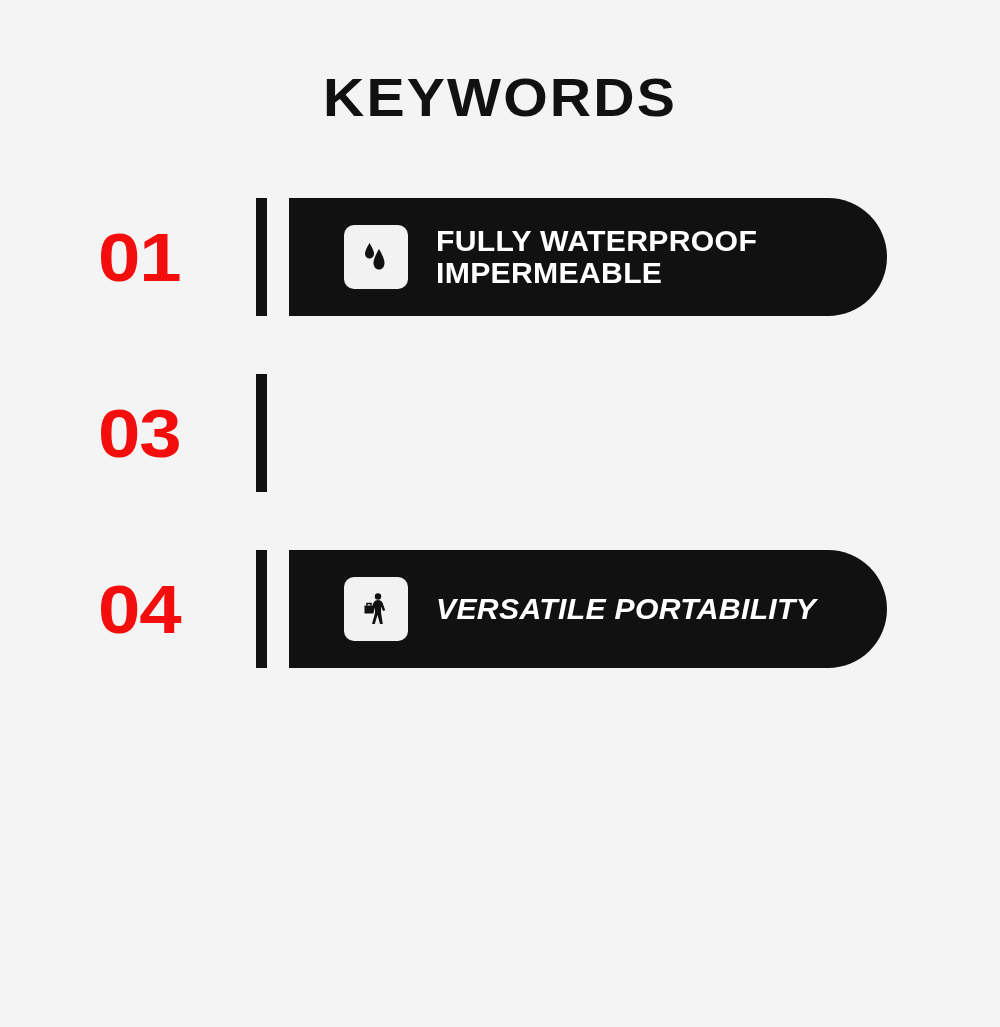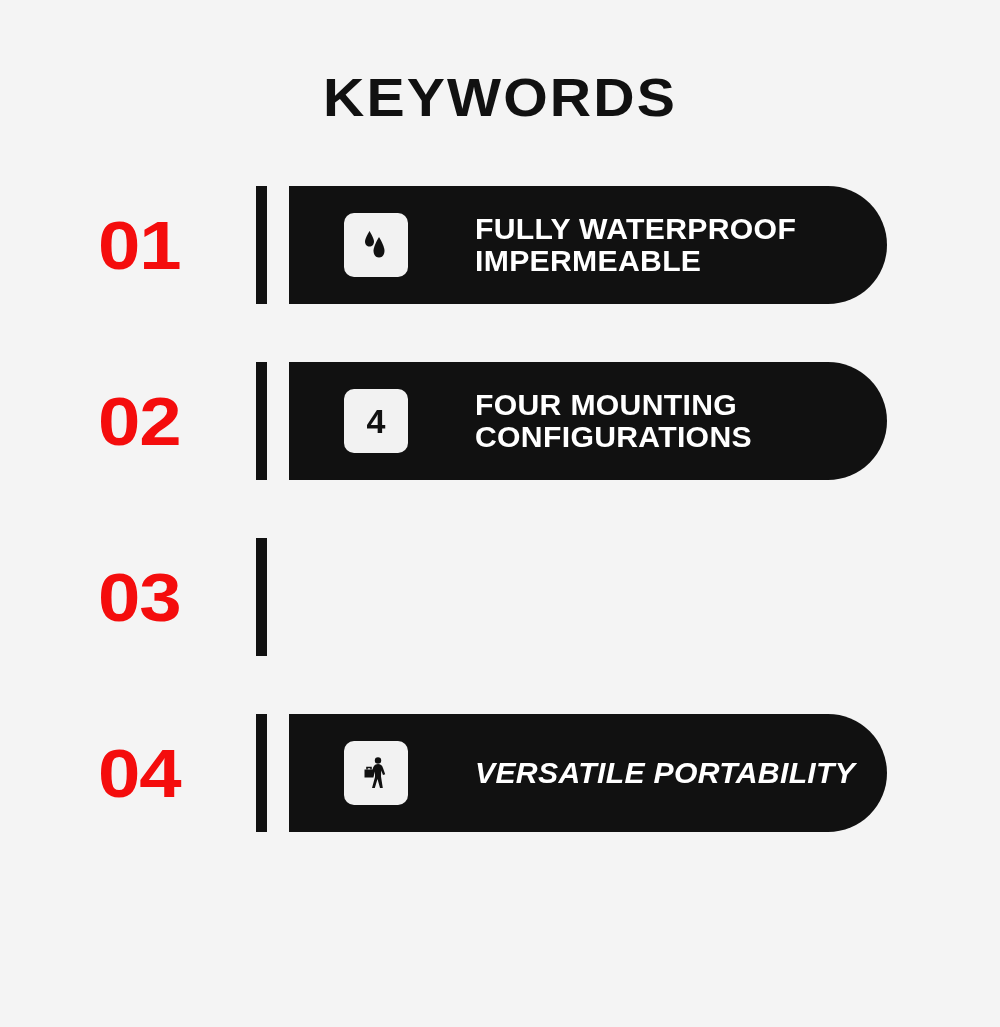--- a/index.html
+++ b/index.html
@@ -29,21 +29,21 @@
     font-family: "Liberation Sans", sans-serif;
     font-size: 54px;
     font-weight: bold;
     letter-spacing: 2px;
     color: #111111;
     transform: scaleX(1.06);
     transform-origin: center;
   }
   .rows {
     position: absolute;
-    top: 186px;
+    top: 198px;
     left: 0;
     width: 1000px;
   }
   .row {
     position: relative;
     height: 118px;
     margin-bottom: 58px;
     display: flex;
     align-items: center;
   }
@@ -69,21 +69,20 @@
   }
   .bar {
     position: relative;
     margin-left: 22px;
     height: 118px;
     background: #111111;
     border-radius: 0 59px 59px 0;
     display: flex;
     align-items: center;
     flex: none;
-    gap: 39px;
   }
   .bar.w1 { width: 598px; }
   .bar.w2 { width: 598px; }
   .bar.w3 { width: 598px; }
   .bar.w4 { width: 598px; font-style: italic; }
 
   .icon-box {
     width: 64px;
     height: 64px;
     background: #f2f2f2;
@@ -132,31 +131,20 @@
           <svg width="40" height="40" viewBox="0 0 40 40" aria-hidden="true">
             <path d="M13.5 6 C13.5 6 9 13 9 16.6 C9 19.6 11 21.6 13.5 21.6 C16 21.6 18 19.6 18 16.6 C18 13 13.5 6 13.5 6 Z" fill="#111111"></path>
             <path d="M23 12 C23 12 17.5 21 17.5 25.8 C17.5 29.8 19.9 32.6 23 32.6 C26.1 32.6 28.5 29.8 28.5 25.8 C28.5 21 23 12 23 12 Z" fill="#111111"></path>
           </svg>
         </div>
         <div class="label">FULLY WATERPROOF
 IMPERMEABLE</div>
       </div>
     </div>
 
-    <div class="row">
-      <div class="num">02</div>
-      <div class="divider"></div>
-      <div class="bar w2">
-        <div class="icon-box">
-          <span class="icon-num">4</span>
-        </div>
-        <div class="label">FOUR MOUNTING
-CONFIGURATIONS</div>
-      </div>
-    </div>
 
     <div class="row">
       <div class="num">03</div>
       <div class="divider"></div>
     </div>
 
     <div class="row">
       <div class="num">04</div>
       <div class="divider"></div>
       <div class="bar w4">

